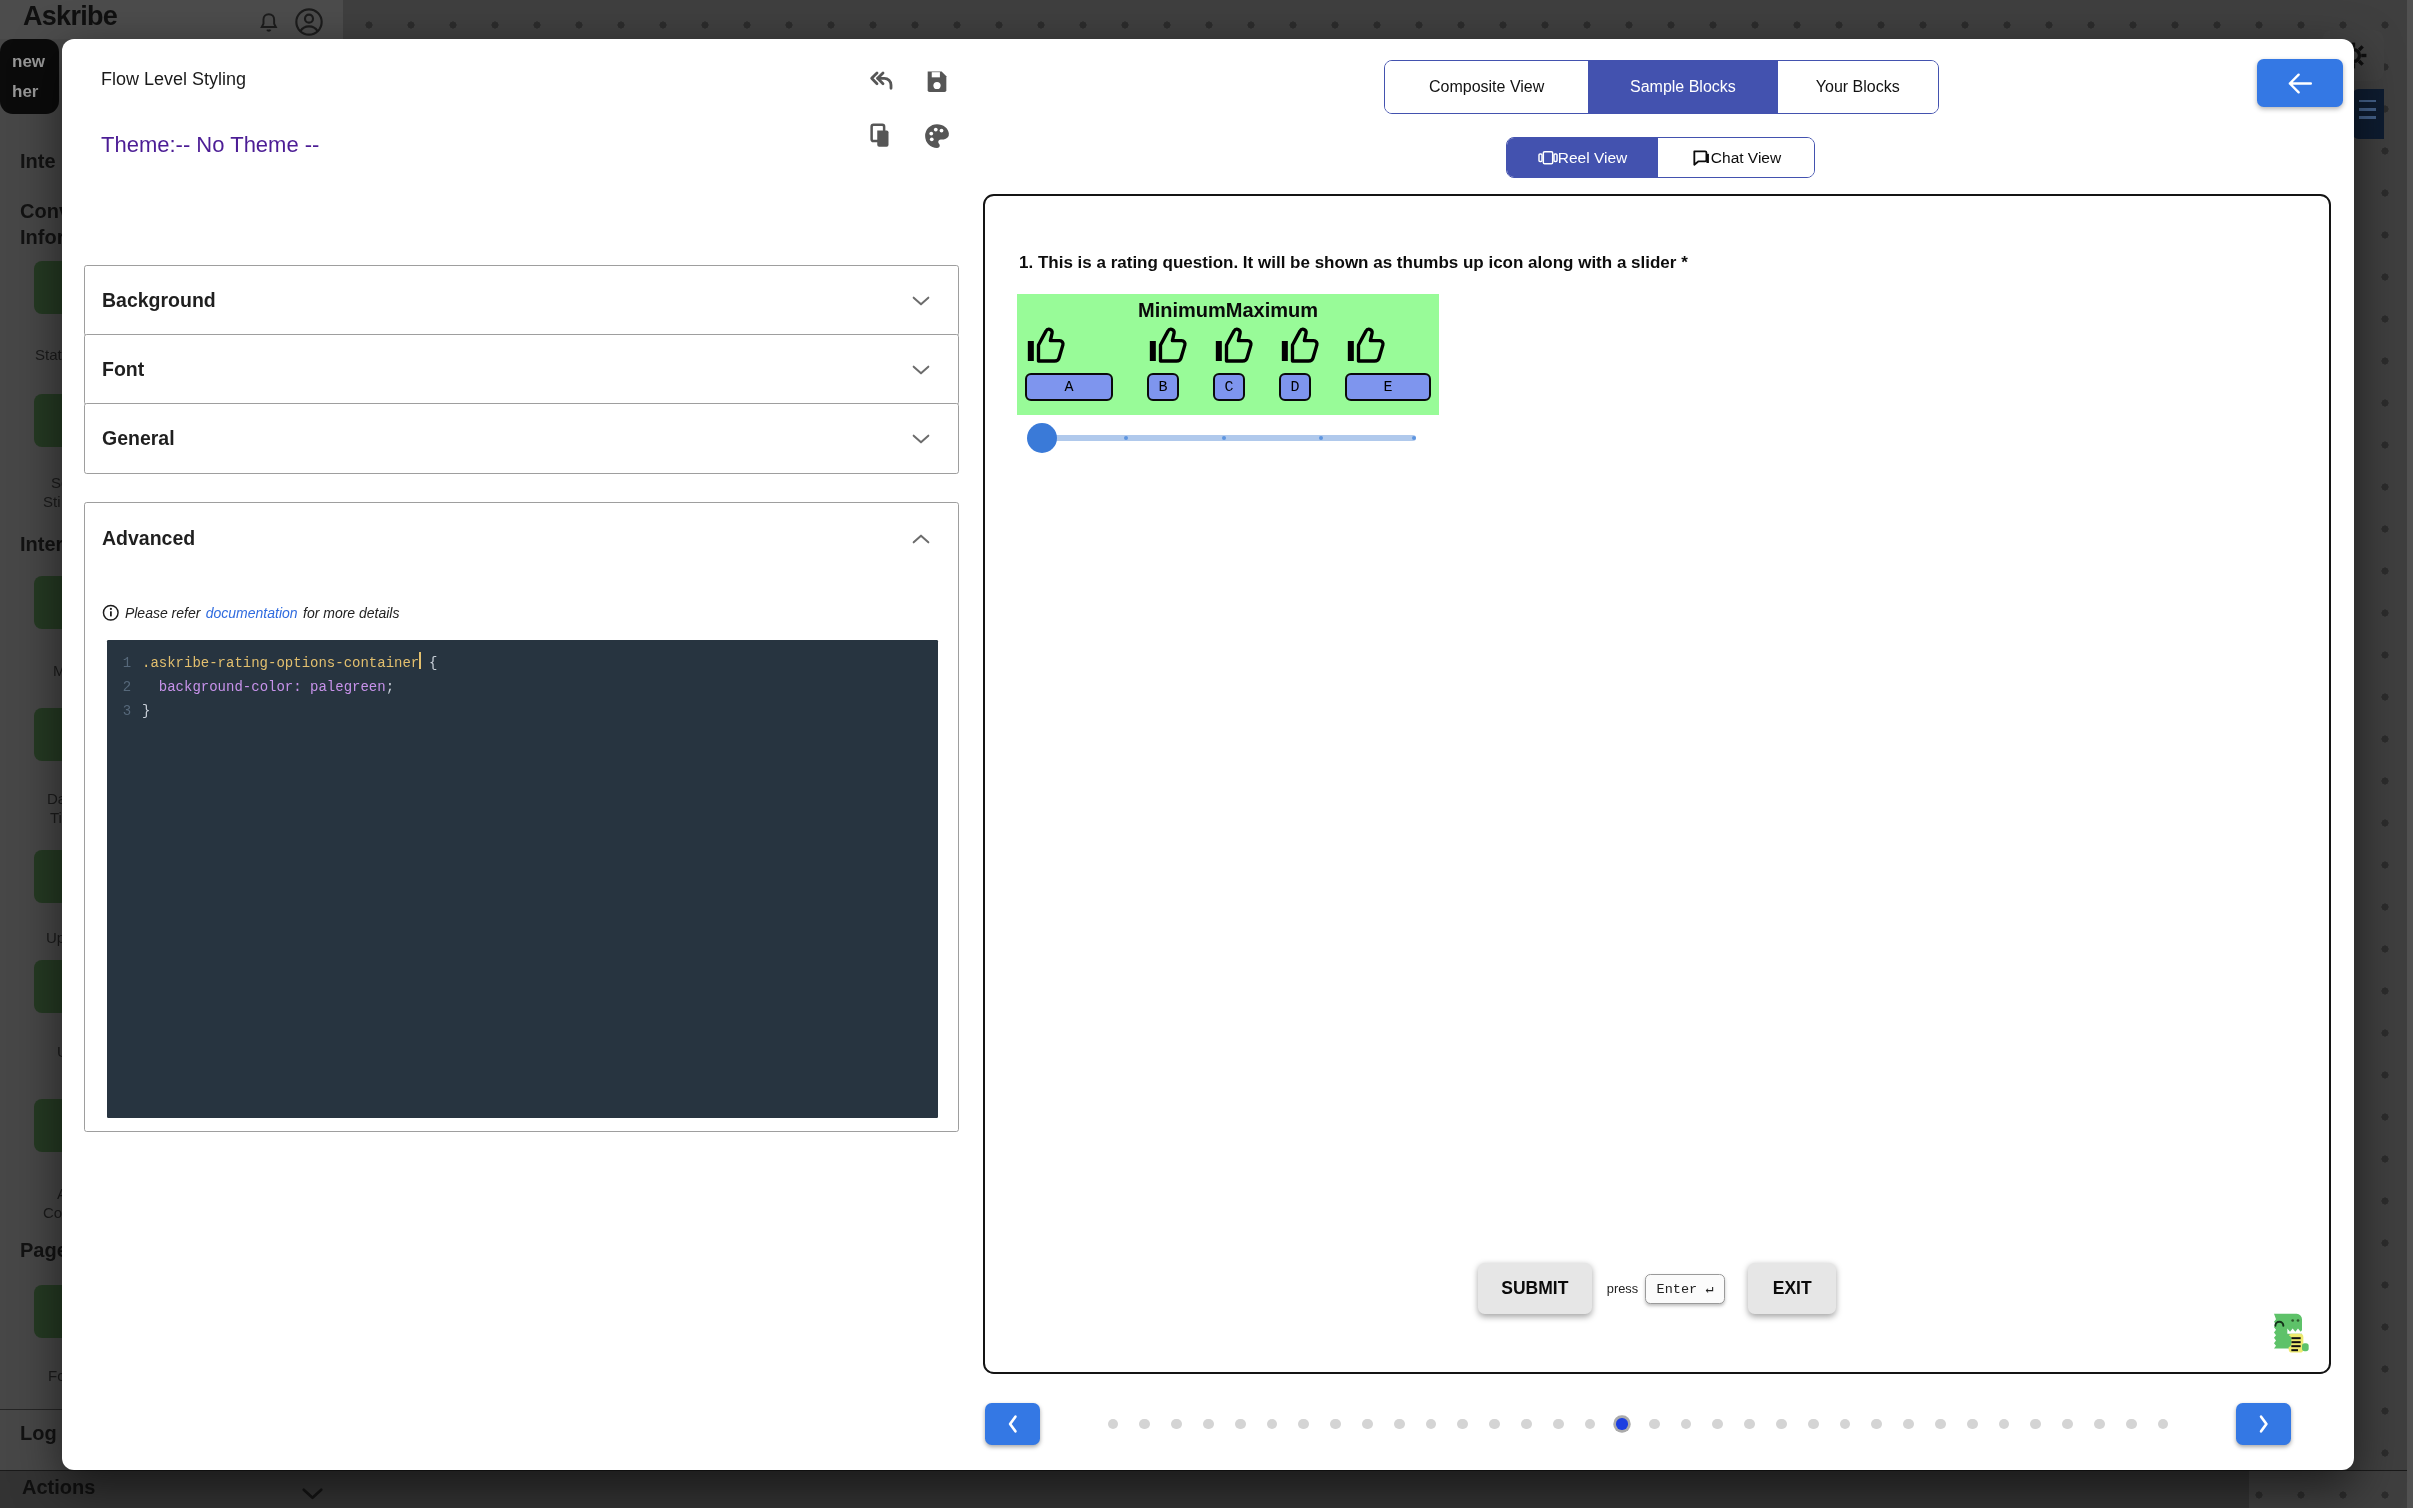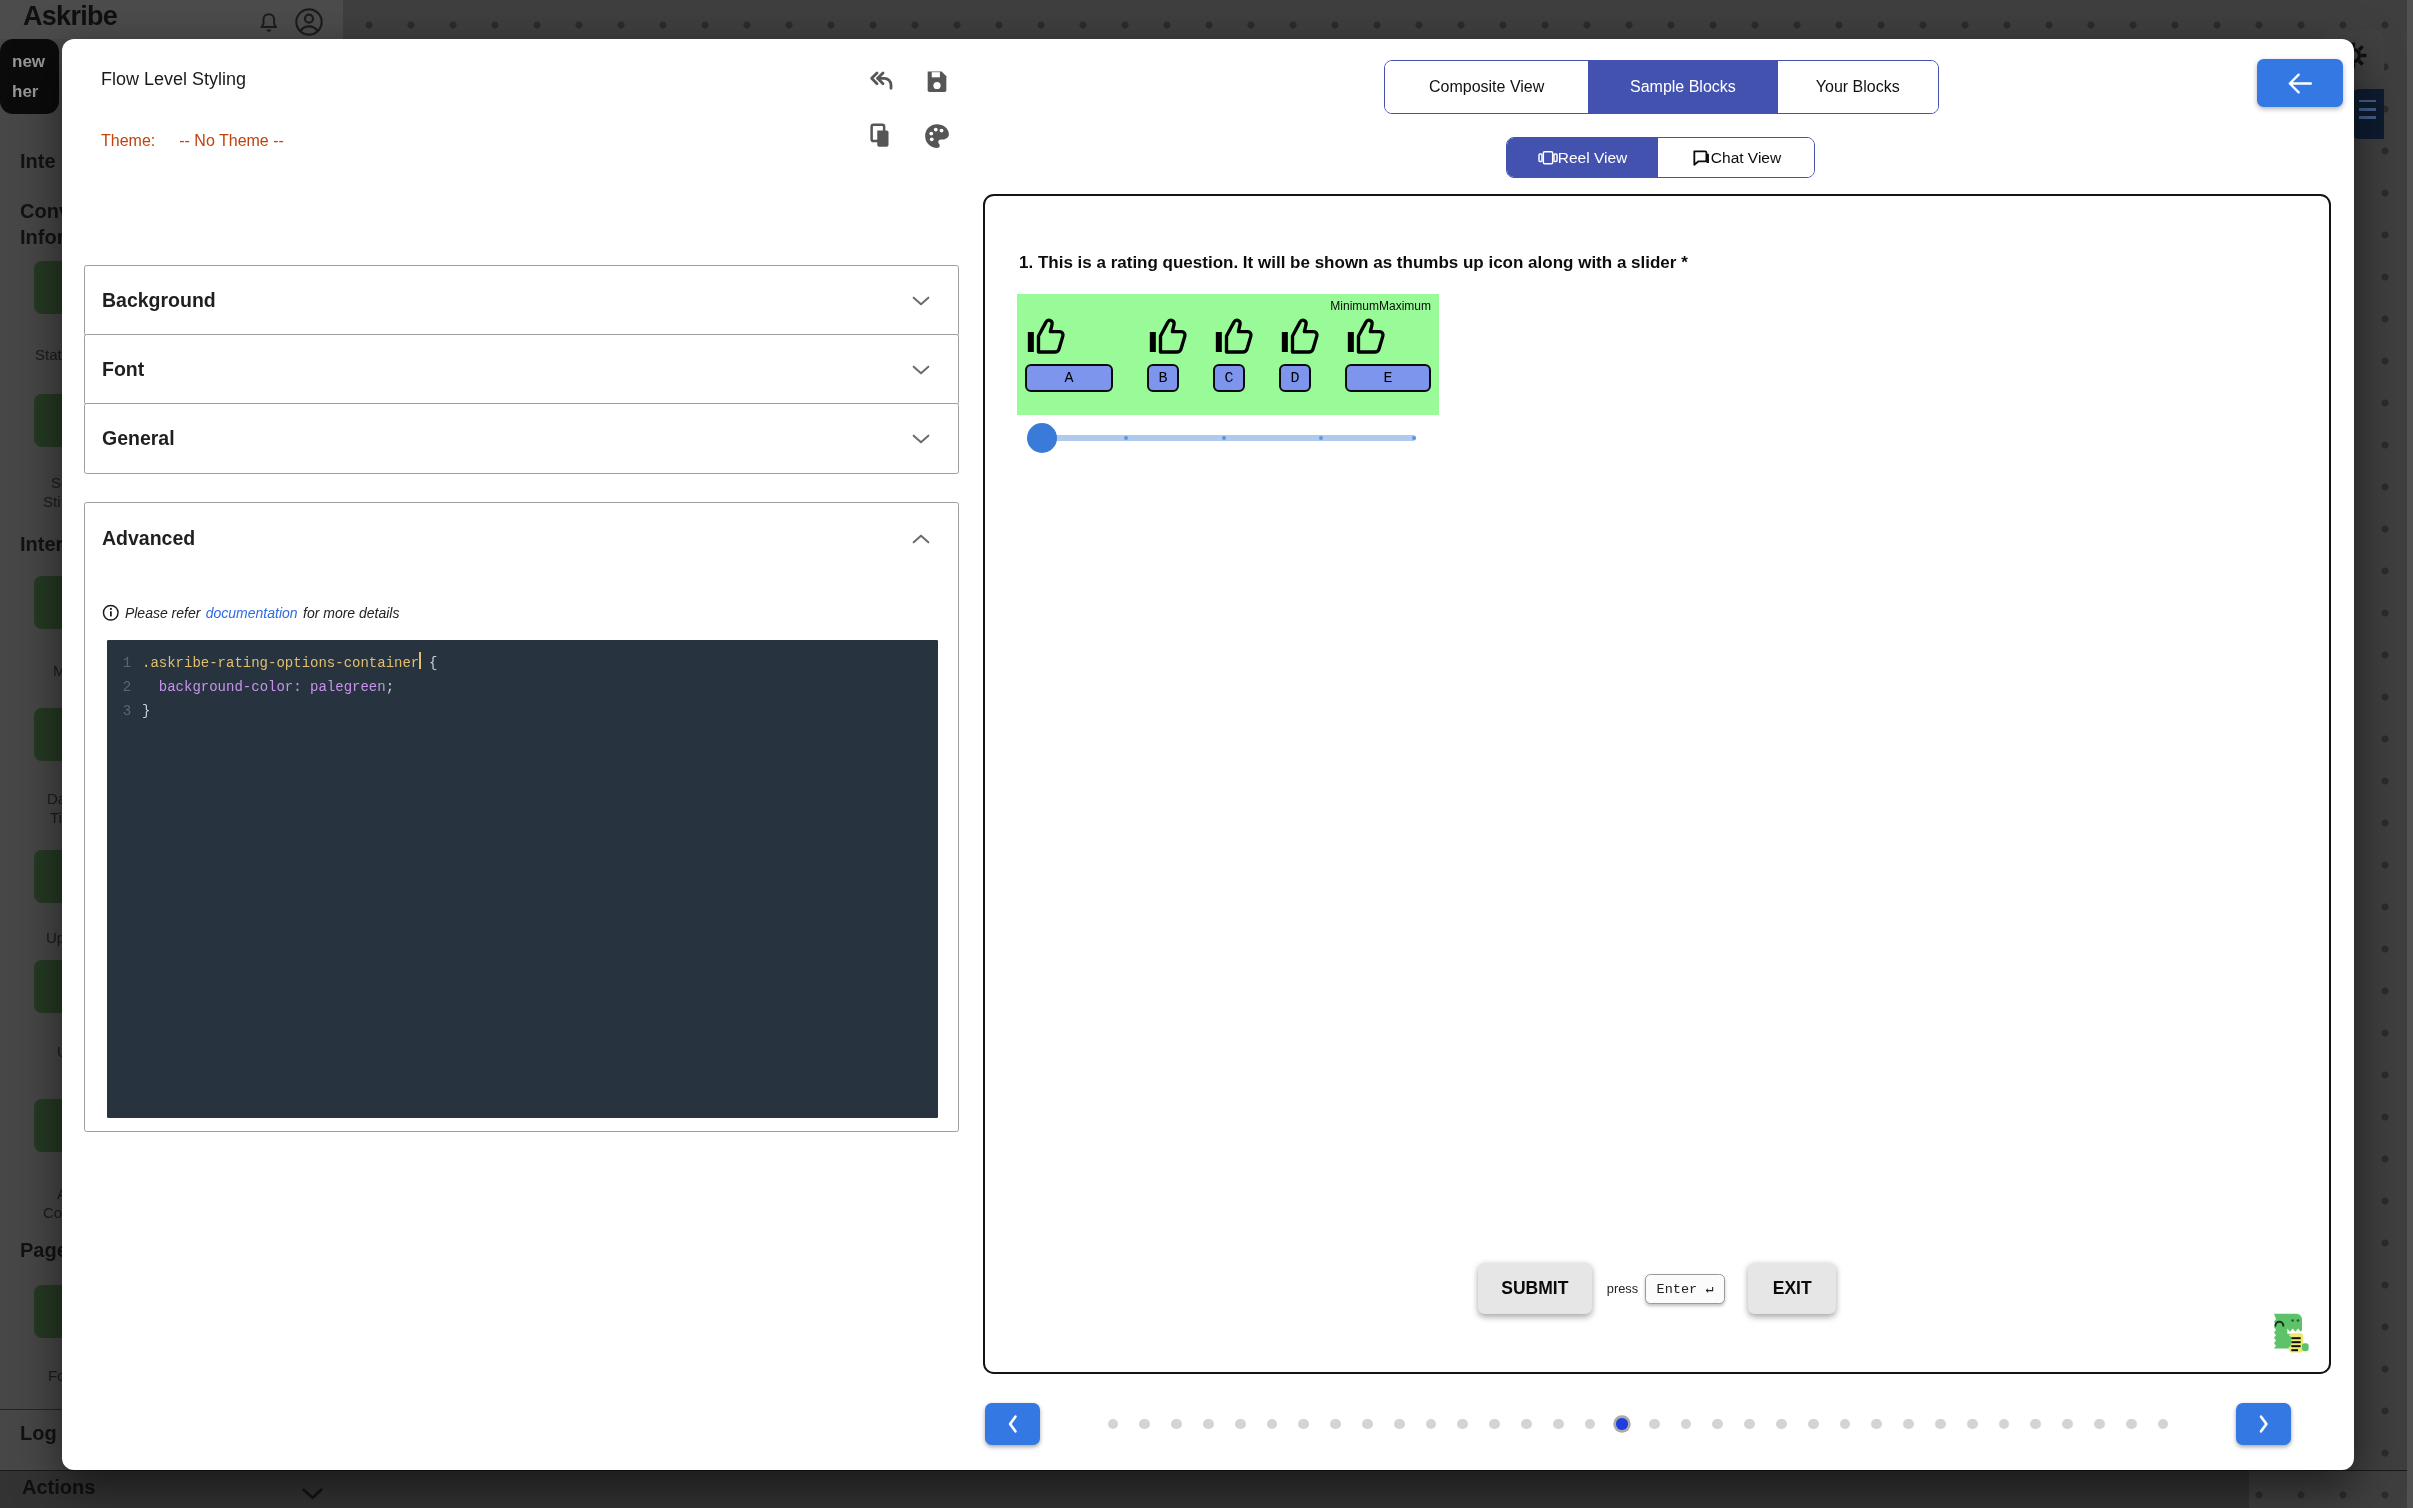--- a/index.html
+++ b/index.html
@@ -24,21 +24,21 @@
   .bd-actions{left:22px;top:1476px;font-size:20px;font-weight:800;color:#101010;}
   .bd-gear{left:2322px;top:30px;width:62px;height:51px;background:#414141;border-radius:9.4px;display:flex;align-items:center;justify-content:center;}
   .bd-navy{left:2352px;top:89px;width:32px;height:50px;background:#0e1c30;border-radius:6.7px 0 0 6.7px;padding:10.8px 0 0 6.7px;}
   .bd-navy i{display:block;width:17.5px;height:2.7px;background:#44618a;margin-bottom:5.4px;}
   .bd-scroll{left:2407px;top:0;width:6.7px;height:1508px;background:#515151;}
 
   
   .modal{left:62px;top:39px;width:2292px;height:1431px;background:#fff;border-radius:12px;
     box-shadow:0 16px 47px rgba(0,0,0,.55);}
   .m-title{left:39px;top:30px;font-size:18px;color:#1a1a1a;}
-  .theme-row{left:39px;top:93px;display:flex;gap:24px;font-size:16px;color:#c2410c;}
+  .theme-row{left:39px;top:93px;display:flex;gap:0;font-size:22px;color:#4c1d95;}
   .icon-btn{position:absolute;width:35px;height:35px;display:flex;align-items:center;justify-content:center;cursor:pointer;}
 
   .seg{left:1322px;top:21px;width:555px;height:54px;border:1.3px solid var(--indigo);border-radius:8px;display:flex;overflow:hidden;background:#fff;}
   .seg-cell{display:flex;align-items:center;justify-content:center;font-size:16px;font-weight:500;color:#111;background:#fff;}
   .seg-cell+.seg-cell{border-left:1.3px solid var(--indigo);}
   .seg-cell.sel{background:var(--indigo);color:#fff;}
 
   .mode{left:1444px;top:98px;width:309px;height:41px;border:1.3px solid var(--indigo);border-radius:8px;display:flex;overflow:hidden;background:#fff;}
   .mode-cell{display:flex;align-items:center;justify-content:center;font-size:15.5px;font-weight:500;}
   .mode-cell.sel{background:var(--indigo);color:#fff;}
@@ -56,21 +56,21 @@
   .cl{display:flex;}
   .cl .num{width:35px;text-align:right;padding-right:10.8px;color:#56687a;flex:none;}
   .tok-sel{color:#e2bf6e;}
   .tok-pun{color:#c8cfd8;}
   .tok-prop{color:#c792ea;}
   .cursor{display:inline-block;width:1.3px;height:17.5px;background:#e2bf6e;vertical-align:-2.7px;}
 
   .card{left:921px;top:155px;width:1348px;height:1180px;background:#fff;border:2px solid #141414;border-radius:10.8px;}
   .q-title{position:absolute;left:34px;top:57px;width:1279px;font-size:17px;font-weight:700;color:#0d0d0d;}
   .rating{position:absolute;left:32px;top:98px;width:422px;height:121px;background:var(--palegreen);padding:5.4px 8px 0 8px;}
-  .rating-minmax{display:flex;justify-content:flex-end;font-size:12px;font-weight:400;color:#0a0a0a;}
+  .rating-minmax{display:flex;justify-content:center;font-size:20px;font-weight:700;color:#0a0a0a;}
   .opt-row{display:flex;justify-content:space-between;margin-top:2.7px;}
   .opt-col{display:flex;flex-direction:column;}
   .opt-btn{height:28px;margin-top:8px;border:2px solid #0a0a0a;border-radius:6px;background:var(--optblue);display:flex;align-items:center;justify-content:center;font-family:"Liberation Mono","DejaVu Sans Mono",monospace;font-size:15px;color:#000;cursor:pointer;}
   .thumb-svg{height:40px;width:43px;}
 
   .slider{position:absolute;left:42px;top:226px;width:389px;height:31px;}
   .slider .track{position:absolute;left:6.7px;right:0;top:12.8px;height:6px;border-radius:3.4px;background:#b0c9ec;}
   .slider .tick{position:absolute;width:4px;height:4px;border-radius:50%;background:#5e95e0;top:14px;}
   .slider .knob{position:absolute;left:0;top:0.7px;width:30px;height:30px;border-radius:50%;background:#3a7ad8;cursor:pointer;}
 

